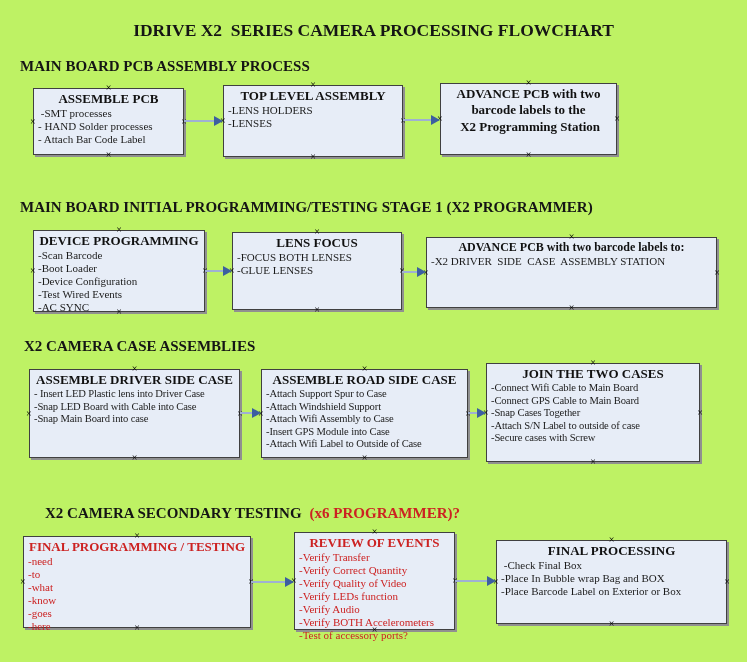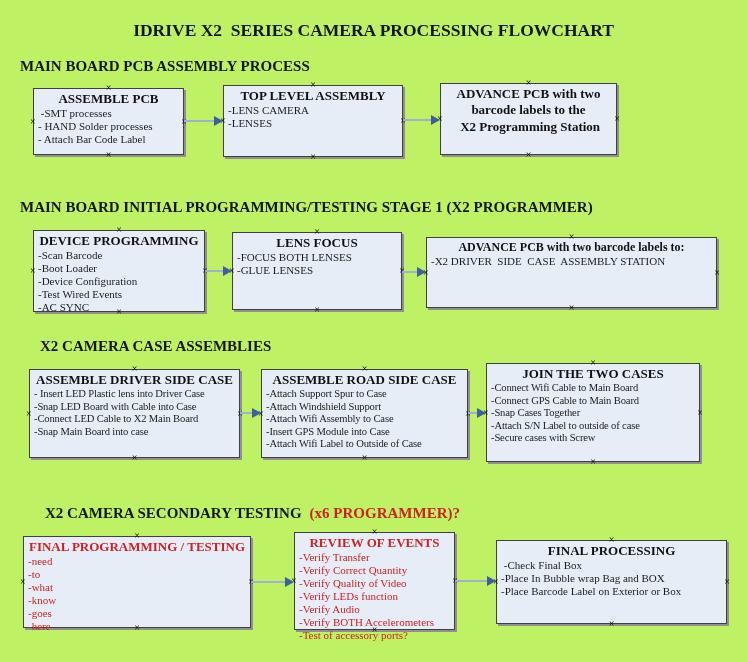--- a/index.html
+++ b/index.html
@@ -51,21 +51,21 @@
       </div>
   <span class="hx ht">×</span>
       <span class="hx hb">×</span>
       <span class="hx hl">×</span>
       <span class="hx hr">×</span>
     </div>
 
   <div class="box" style="left:223px;top:85px;width:180px;height:72px">
     <div class="box-title">TOP LEVEL ASSEMBLY</div>
     <div class="box-items">
-        <div class="item">-LENS CAMERA</div>
+        <div class="item">-LENS HOLDERS</div>
         <div class="item">-LENSES</div>
       </div>
   <span class="hx ht">×</span>
       <span class="hx hb">×</span>
       <span class="hx hl">×</span>
       <span class="hx hr">×</span>
     </div>
 
   <div class="box" style="left:440px;top:83px;width:177px;height:72px">
     <div class="box-title">ADVANCE PCB with two
@@ -110,28 +110,27 @@
     <div class="box-title t-sm">ADVANCE PCB with two barcode labels to:</div>
     <div class="box-items">
         <div class="item">-X2 DRIVER  SIDE  CASE  ASSEMBLY STATION</div>
       </div>
   <span class="hx ht">×</span>
       <span class="hx hb">×</span>
       <span class="hx hl">×</span>
       <span class="hx hr">×</span>
     </div>
 
-  <div class="sec-heading" style="left:40px;top:338px">X2 CAMERA CASE ASSEMBLIES</div>
+  <div class="sec-heading" style="left:24px;top:338px">X2 CAMERA CASE ASSEMBLIES</div>
 
   <div class="box" style="left:29px;top:369px;width:211px;height:89px">
     <div class="box-title">ASSEMBLE DRIVER SIDE CASE</div>
     <div class="box-items items-sm">
         <div class="item">- Insert LED Plastic lens into Driver Case</div>
         <div class="item">-Snap LED Board with Cable into Case</div>
-        <div class="item">-Connect LED Cable to X2 Main Board</div>
         <div class="item">-Snap Main Board into case</div>
       </div>
   <span class="hx ht">×</span>
       <span class="hx hb">×</span>
       <span class="hx hl">×</span>
       <span class="hx hr">×</span>
     </div>
 
   <div class="box" style="left:261px;top:369px;width:207px;height:89px">
     <div class="box-title">ASSEMBLE ROAD SIDE CASE</div>

